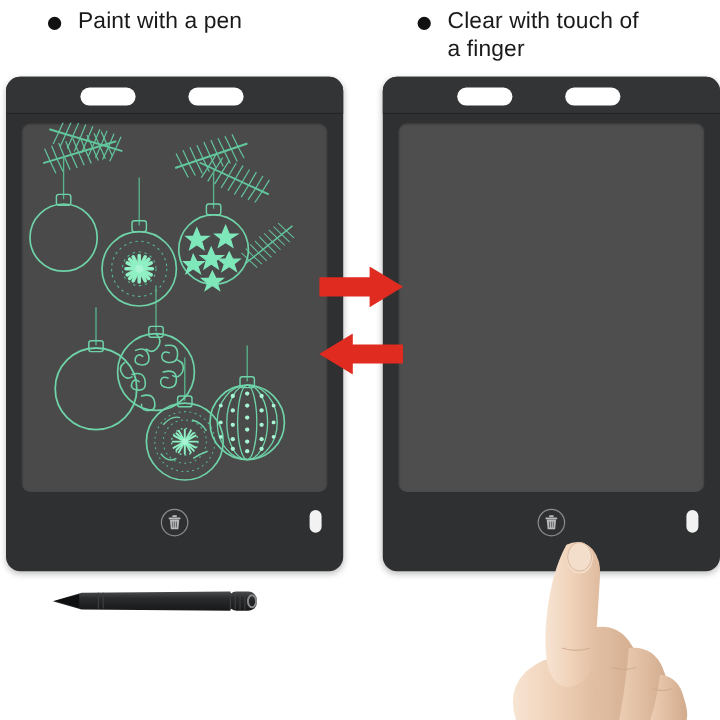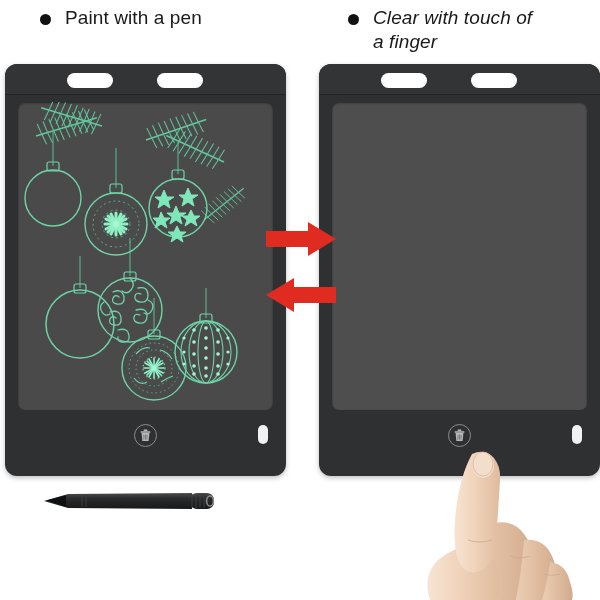--- a/index.html
+++ b/index.html
@@ -20,21 +20,21 @@
   }
   .caption-text{
     margin-left:14px;
     font-size:19px;
     line-height:24px;
     color:#1a1a1a;
     white-space:pre-line;
     letter-spacing:.1px;
   }
   #caption-left{left:40px;top:6px;}
-  #caption-right{left:348px;top:6px;font-style:italic;}
+  #caption-right{left:348px;top:6px;}
 
   
   .tablet{
     position:absolute;
     border-radius:12px;
     background:#2f3032;
     box-shadow:0 2px 5px rgba(0,0,0,.25);
   }
   .tablet-top{
     position:absolute;left:0;top:0;right:0;height:30px;

